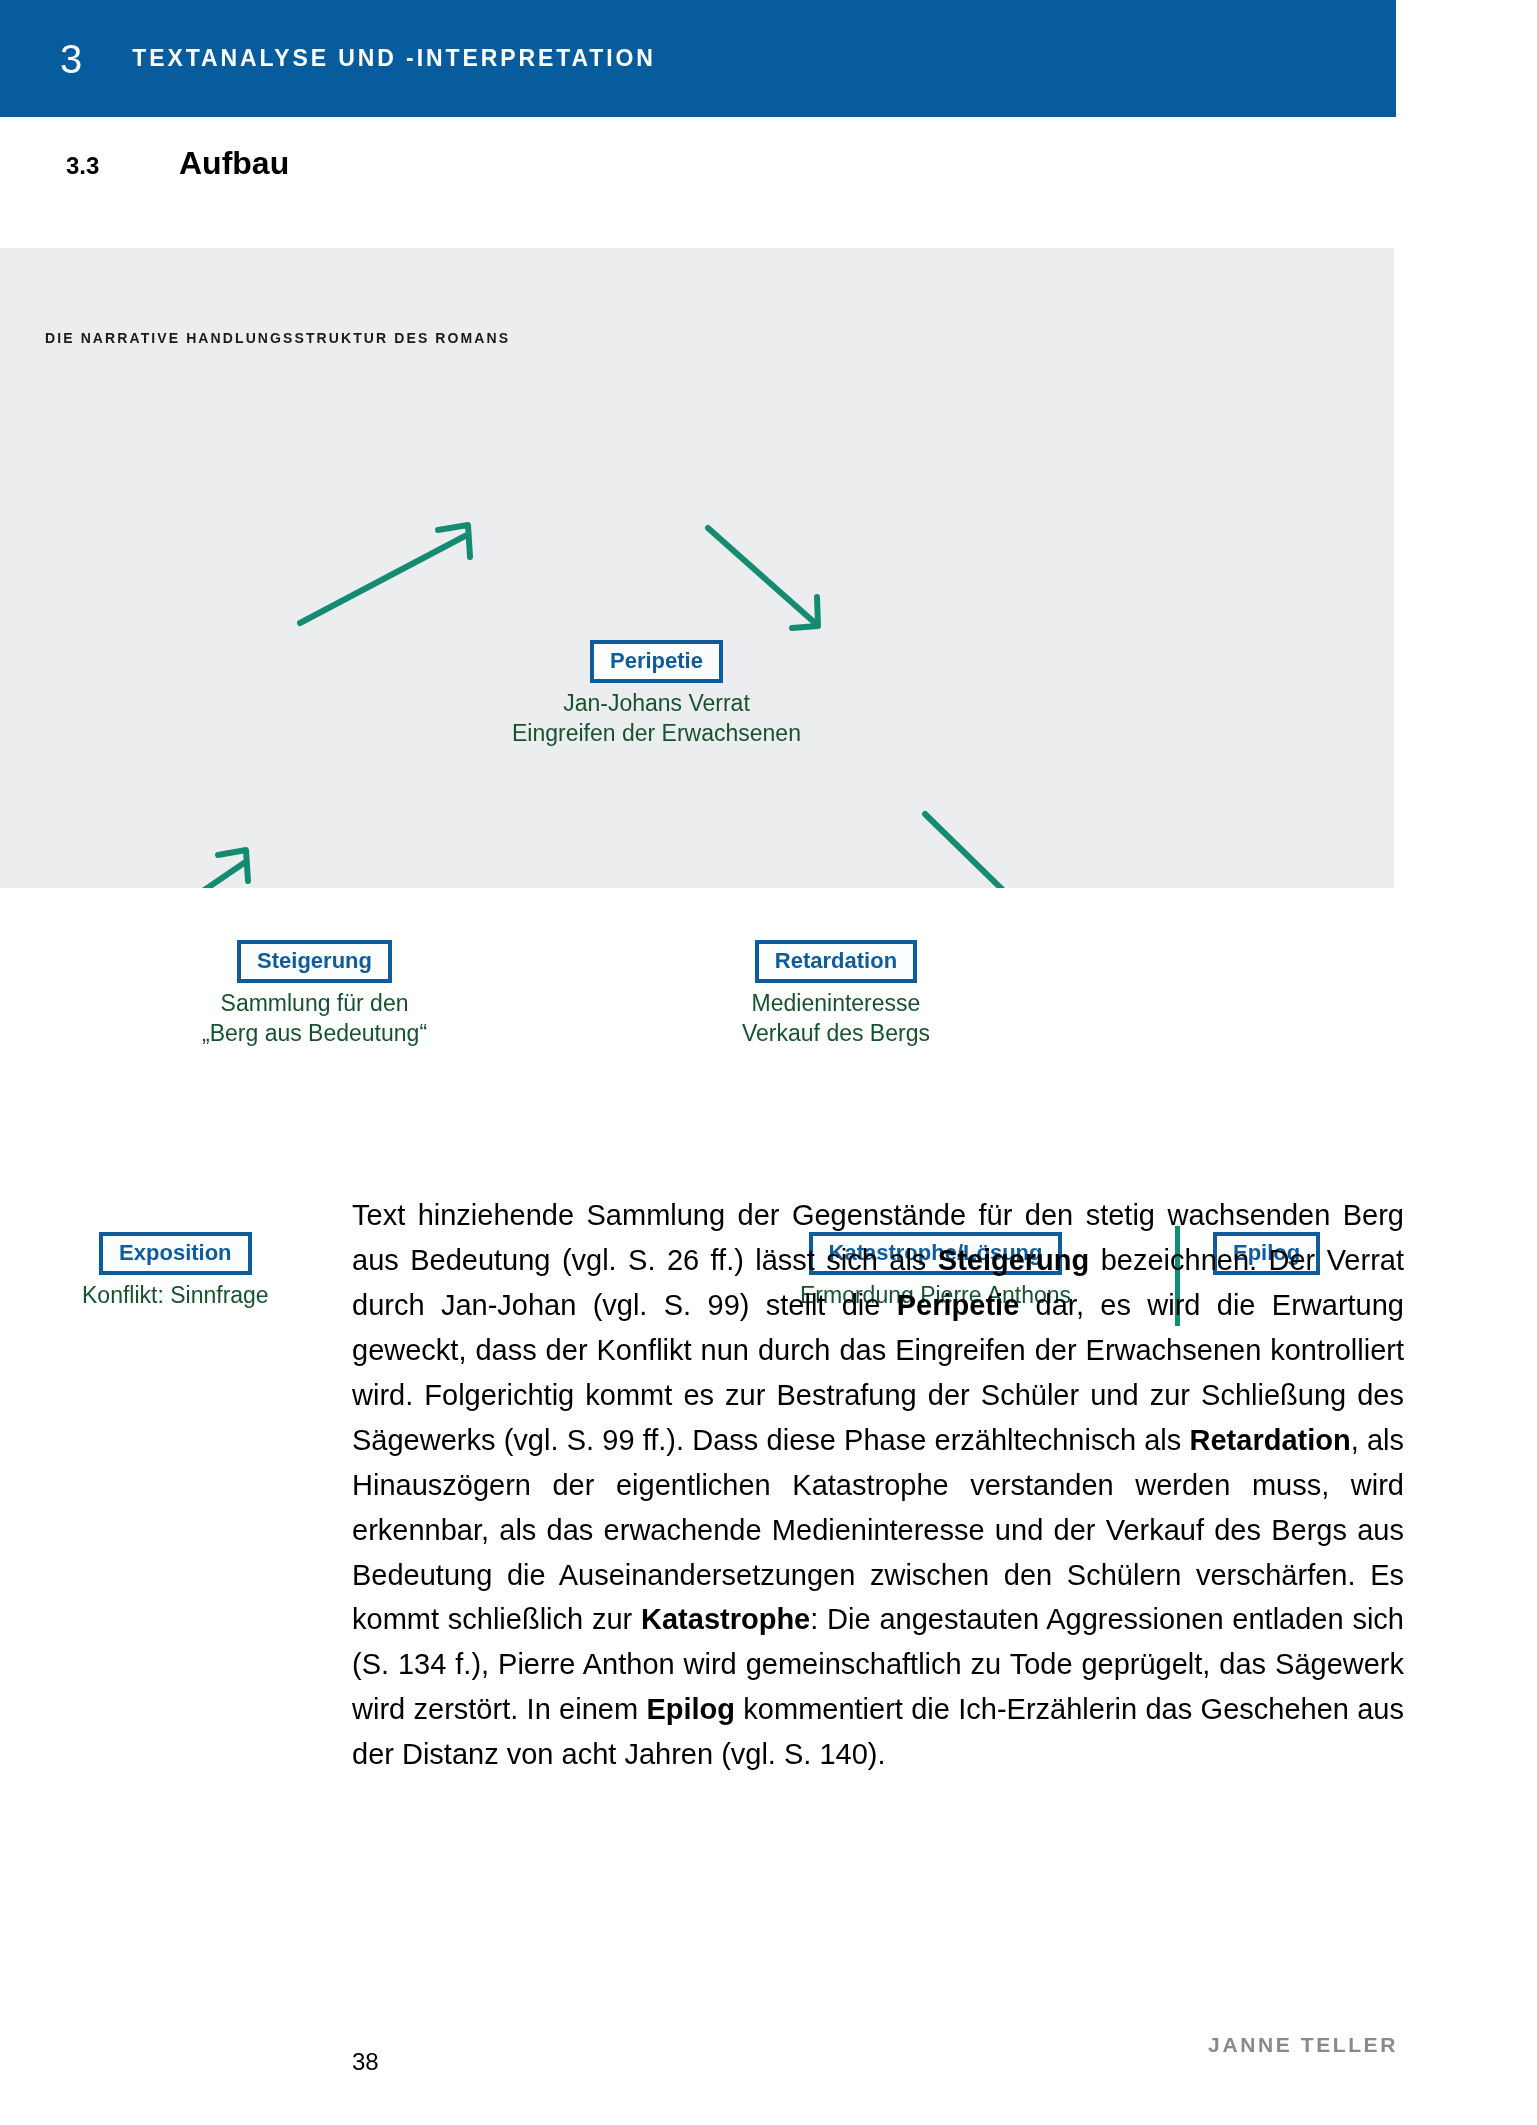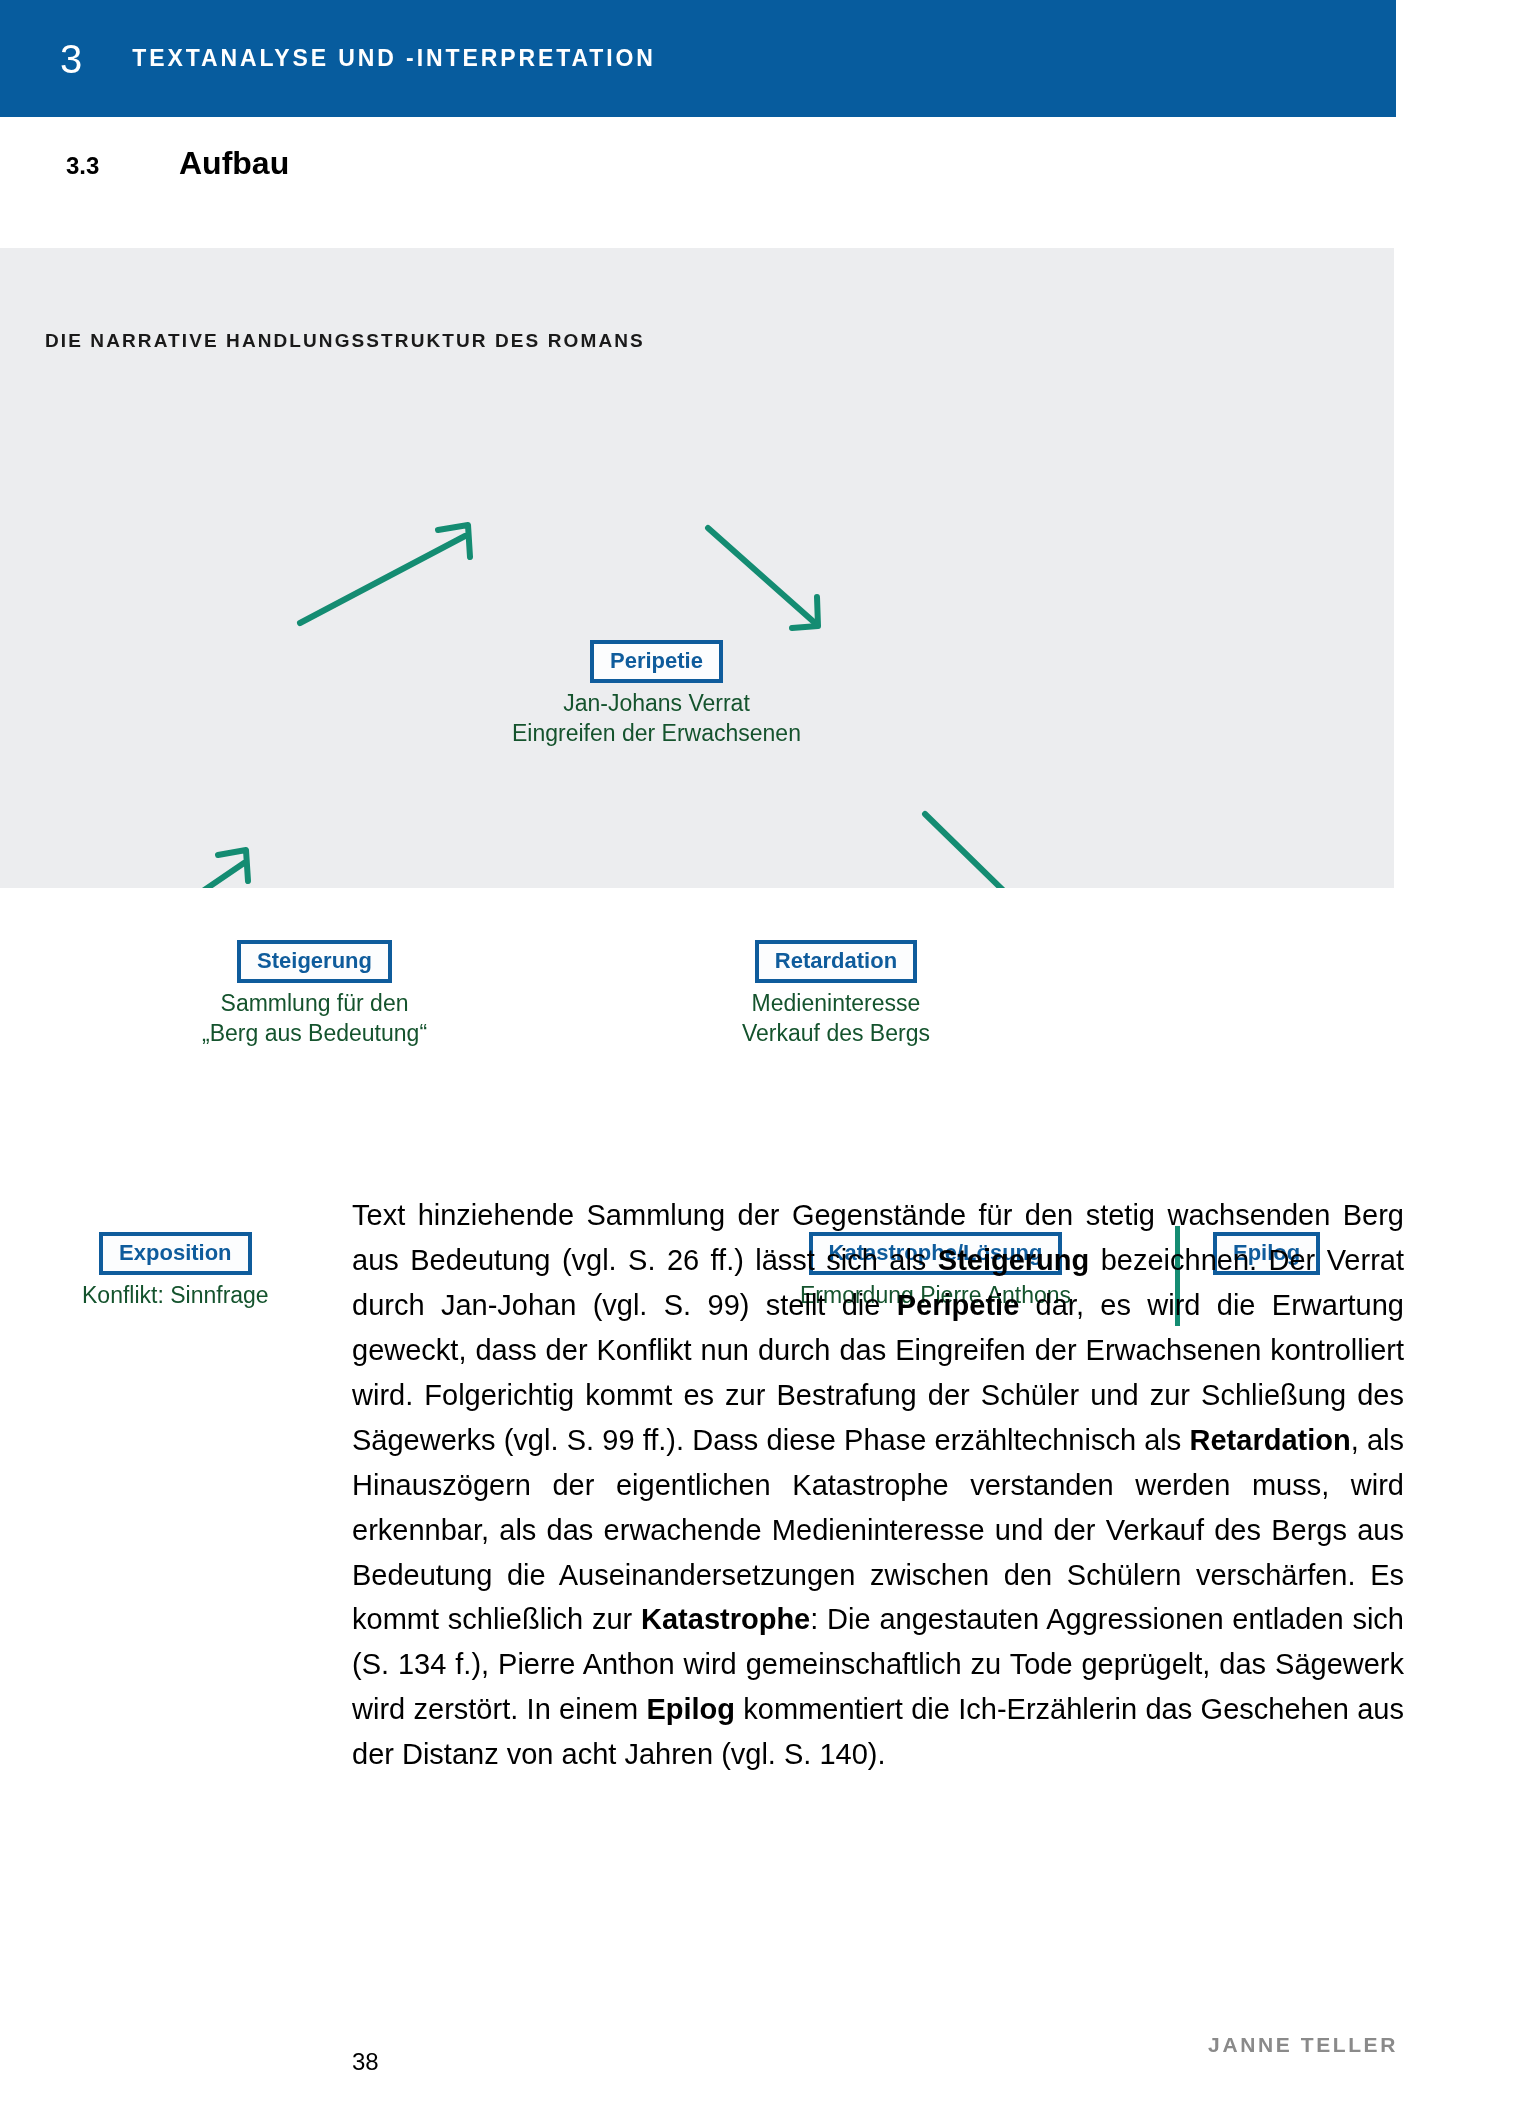--- a/index.html
+++ b/index.html
@@ -68,21 +68,21 @@
     left: 0;
     top: 248px;
     width: 1394px;
     height: 640px;
     background: #ECEDEF;
   }
   #diagram-title {
     position: absolute;
     left: 45px;
     top: 82px;
-    font-size: 19px;
+    font-size: 14px;
     font-weight: 700;
     letter-spacing: 2.1px;
     color: #1a1a1a;
     white-space: nowrap;
   }
 
   
   #arrow-layer {
     position: absolute;
     left: 0;

